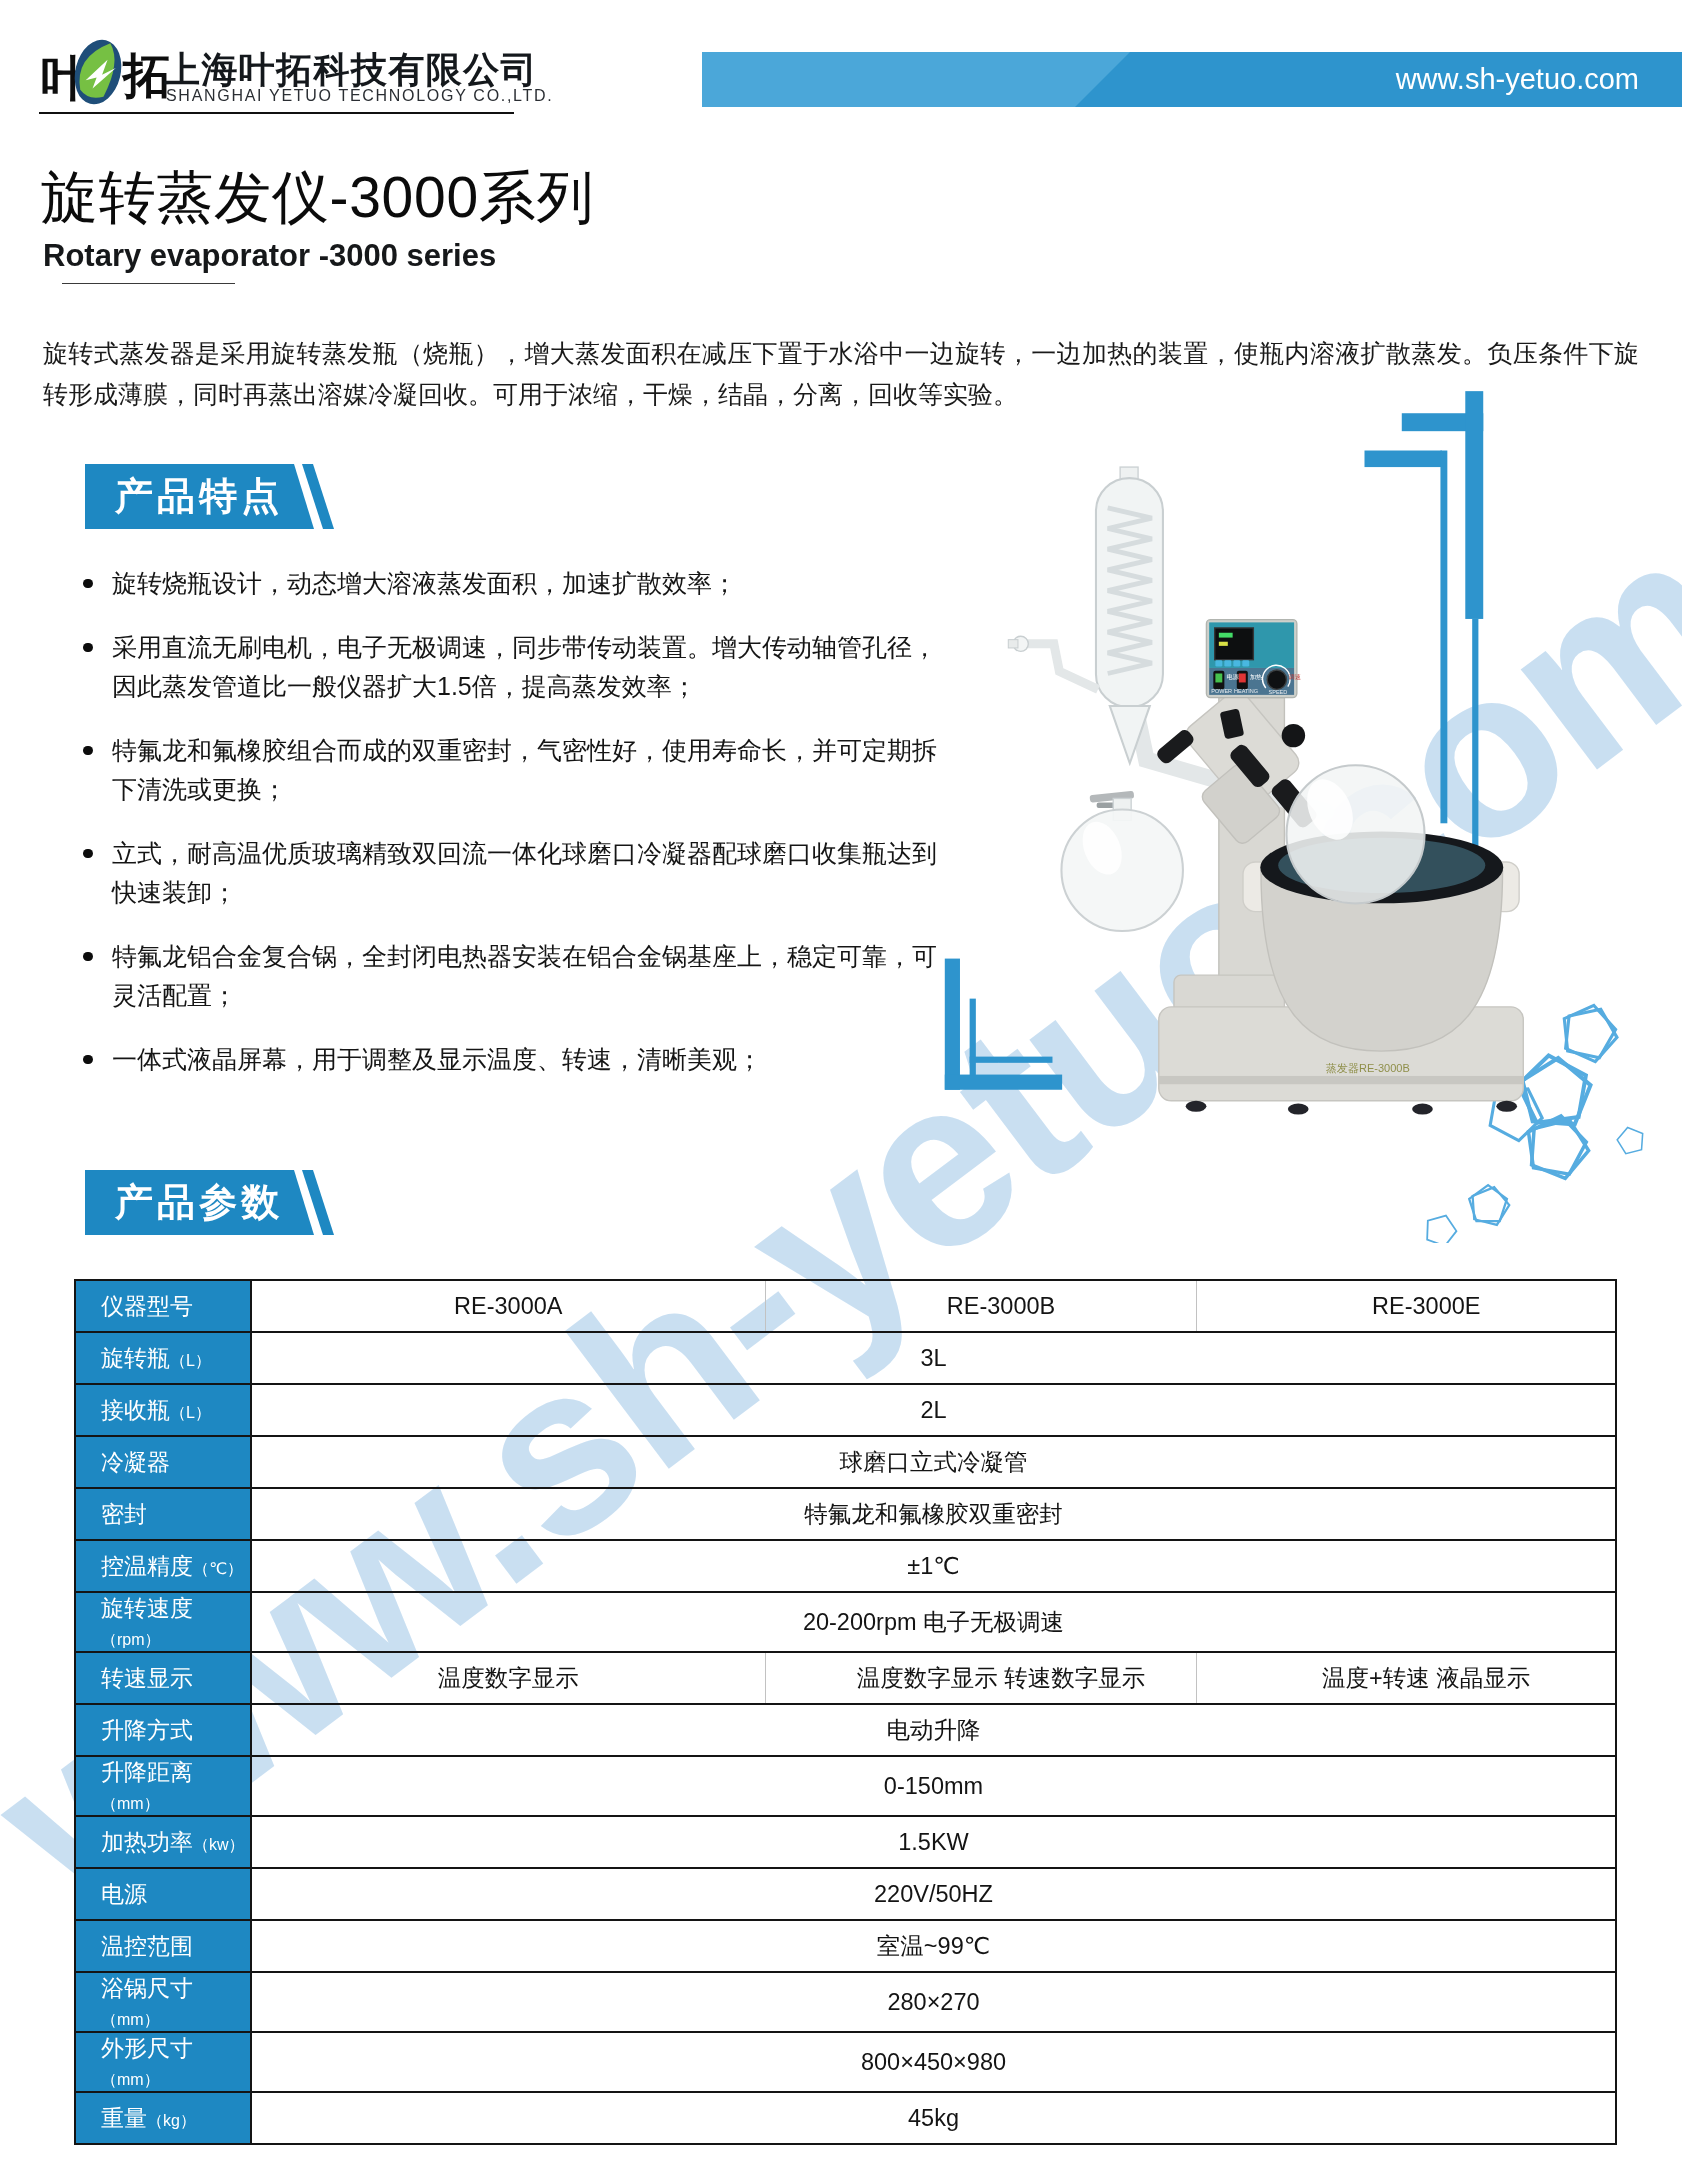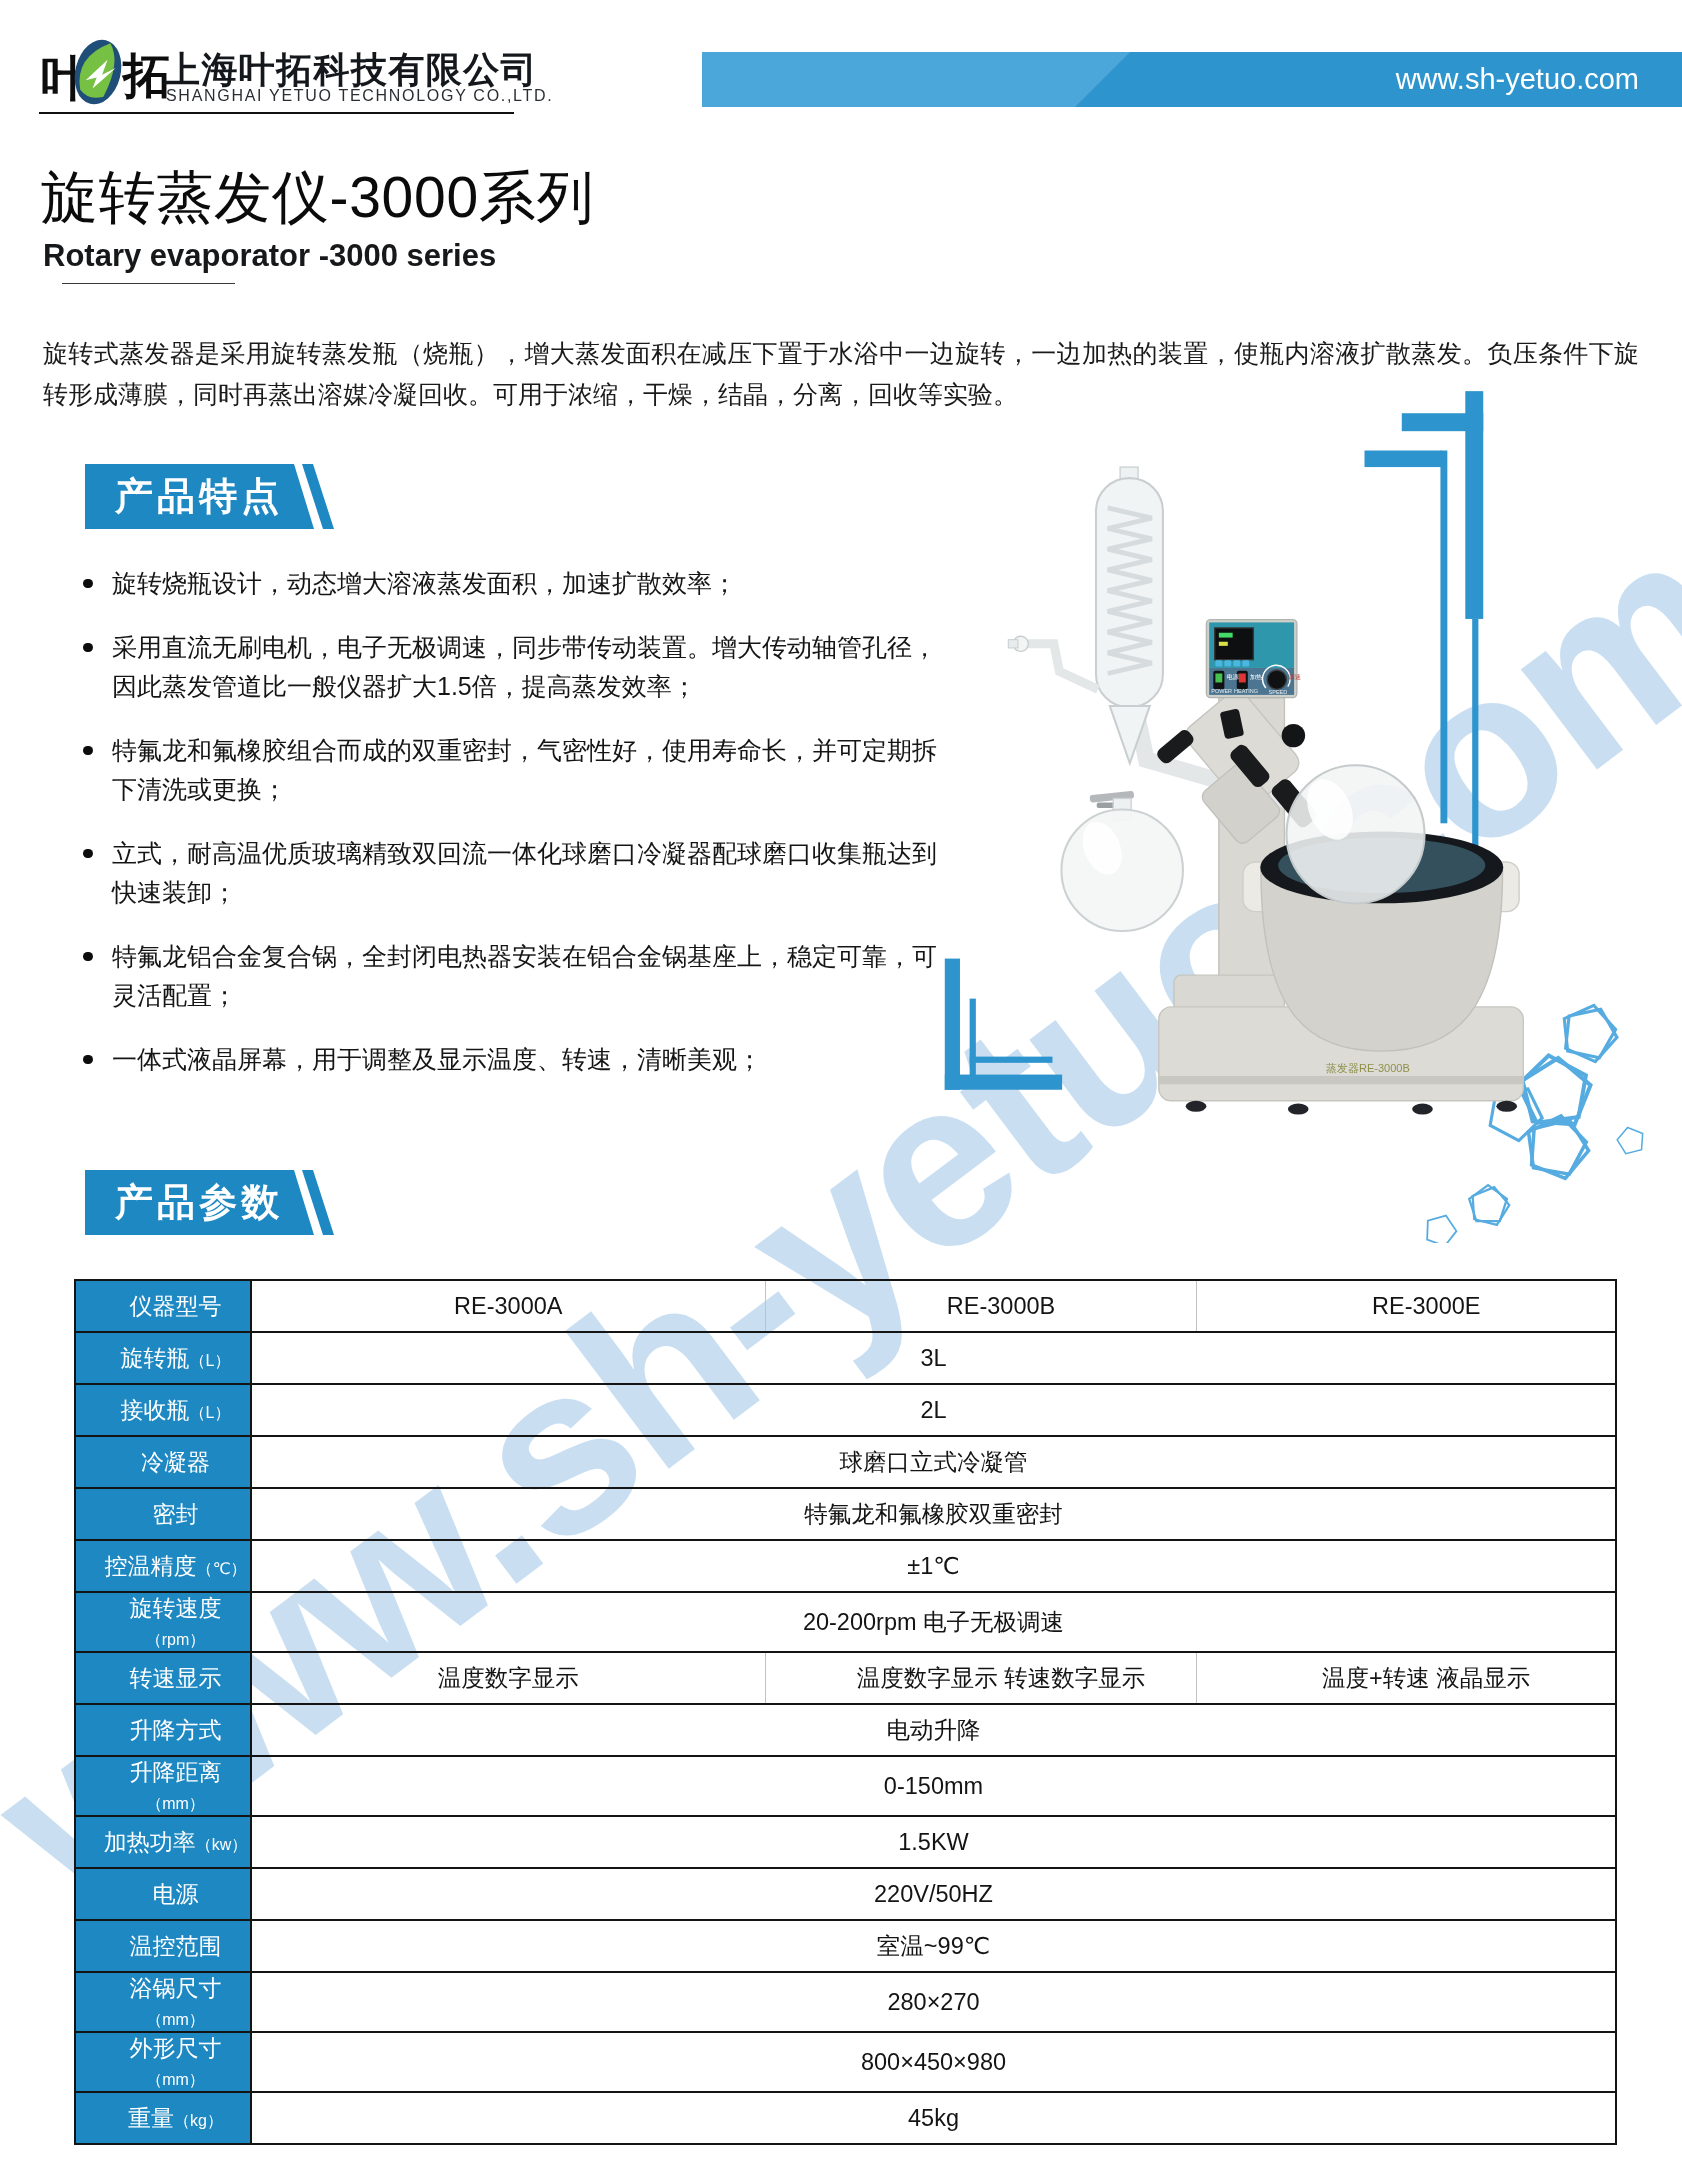--- a/index.html
+++ b/index.html
@@ -43,21 +43,21 @@
   #features-banner{left:85px;top:464px;width:262px;}
   #params-banner{left:85px;top:1170px;width:262px;}
   
   #features-list{left:66px;top:548px;width:878px;list-style:none;margin:16px;padding:0;}
   #features-list li{position:relative;padding-left:30px;margin-bottom:25px;font-size:25px;line-height:39px;color:#151515;}
   #features-list li .dot{position:absolute;left:1.4px;top:14.5px;width:9.7px;height:9.7px;border-radius:50%;background:#0c0c0c;}
   
   #params-table{left:74px;top:1279px;width:1542px;border-collapse:collapse;table-layout:fixed;}
   #params-table td{height:50px;border-top:2.8px solid #141414;border-bottom:2.8px solid #141414;
      font-size:23.5px;text-align:center;vertical-align:middle;padding:0;}
-  #params-table td.lbl{background:#1e88c2;color:#ffffff;text-align:center;padding-left:25px;
+  #params-table td.lbl{background:#1e88c2;color:#ffffff;text-align:left;padding-left:25px;
      font-size:23px;border-right:2.8px solid #141414;border-left:2.8px solid #141414;}
   #params-table td.lbl .unit{font-size:16px;}
   #params-table td.val{color:#141414;background:transparent;}
   #params-table td.sep{border-left:1.4px solid #c2c2c2;padding-left:41px;}
   #params-table{border-right:2.8px solid #141414;}
   
   #product{left:939px;top:387px;width:744px;height:856px;pointer-events:none;}
   svg text{font-family:"Liberation Sans","DejaVu Sans",sans-serif;}
 </style>
 </head>

